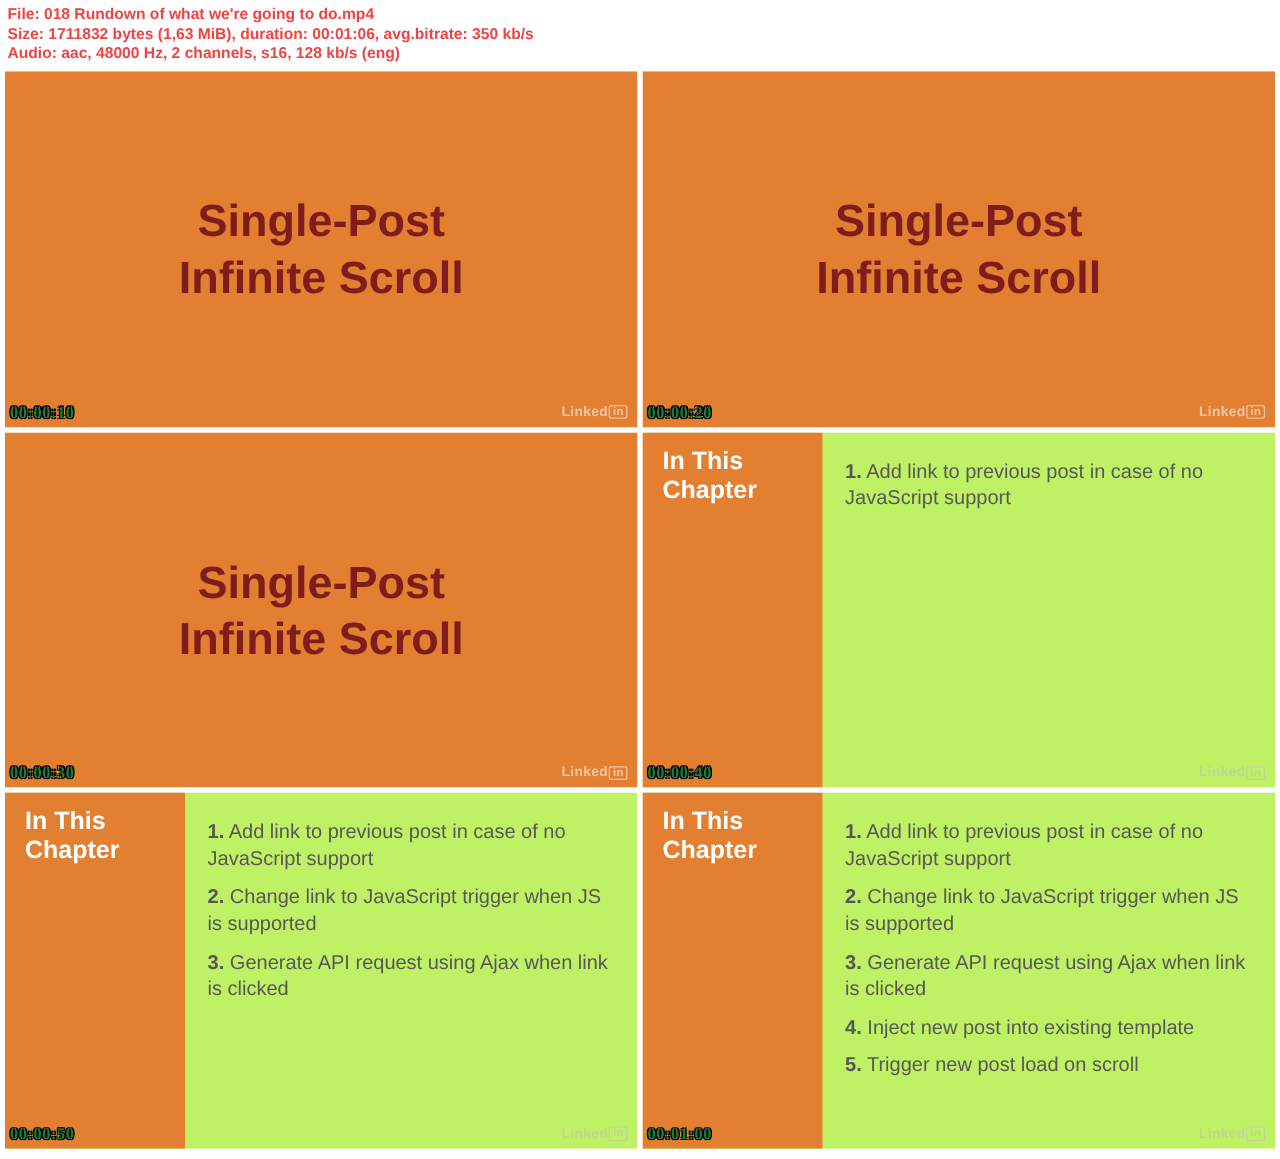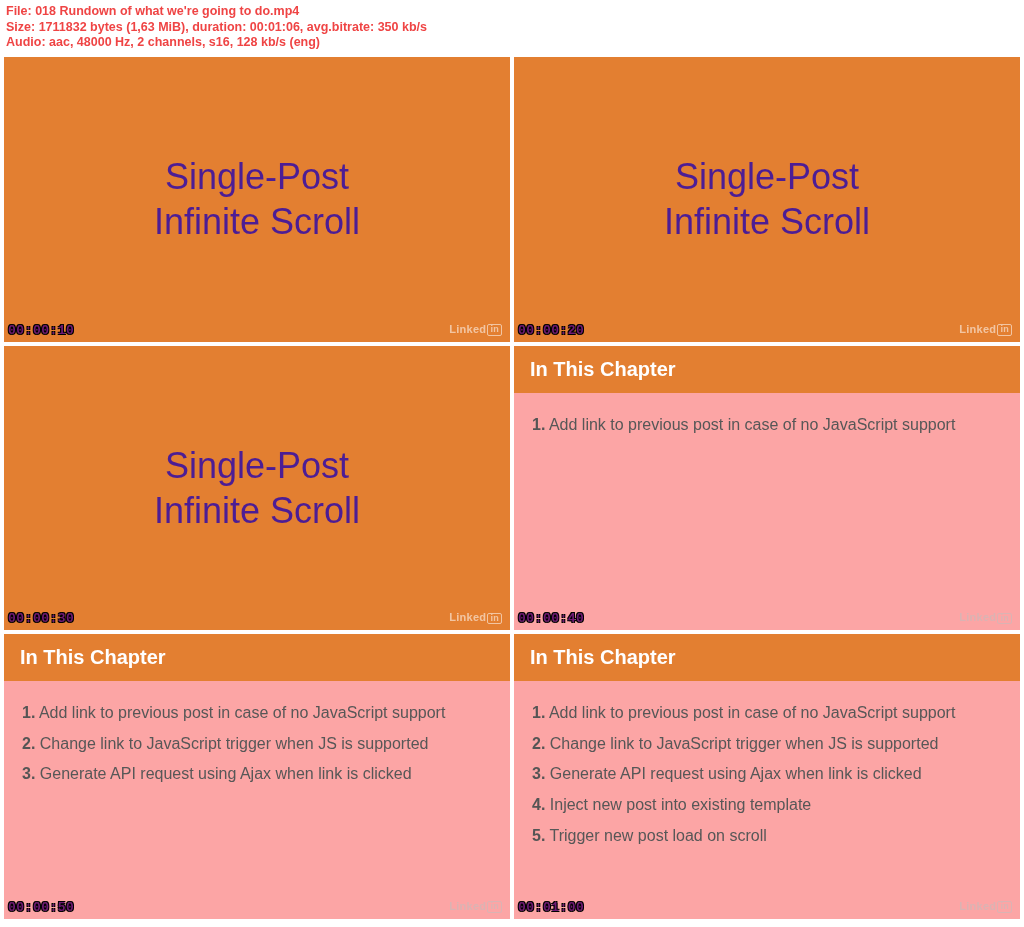--- a/index.html
+++ b/index.html
@@ -2,27 +2,27 @@
 <html><head>
 <meta charset="utf-8">
 <style>
 * { margin: 0; padding: 0; box-sizing: border-box; }
 body { background: #fff; font-family: Arial, Helvetica, sans-serif; width: 1024px; }
 .meta { padding: 4px 6px 6px 6px; line-height: 1.25; }
 .meta div { font-size: 12.5px; font-weight: bold; color: #ef4444; }
 .grid { display: grid; grid-template-columns: 1fr 1fr; gap: 4px; padding: 0 4px 4px 4px; }
 .thumb { position: relative; width: 100%; aspect-ratio: 16/9; overflow: hidden; background:#fff; }
 .title-slide { background:#e37f31; width:100%; height:100%; display:flex; align-items:center; justify-content:center; }
-.title-slide .t { color:#4c1d95; font-weight:400; text-align:center; font-size:36px; line-height:1.25; }
-.chapter-slide { background:#fca5a5; width:100%; height:100%; display:flex; flex-direction:column; }
+.title-slide .t { color:#7f1d1d; font-weight:700; text-align:center; font-size:36px; line-height:1.25; }
+.chapter-slide { background:#bef264; width:100%; height:100%; display:flex; flex-direction:row; }
 .chapter-slide .hdr { background:#e37f31; color:#fff; font-weight:700; font-size:20px; padding:12px 16px; }
 .chapter-slide ol { list-style:none; padding:12px 18px; }
 .chapter-slide li { font-size:16px; color:#575757; margin:9px 0; line-height:1.35; }
 .chapter-slide li b { color:#555; font-weight:700; }
-.ts { position:absolute; left:4px; bottom:4px; font-family:Liberation Mono, monospace; font-weight:bold; font-size:13px; color:#701a75; text-shadow:1px 1px 0 #000,-1px -1px 0 #000,1px -1px 0 #000,-1px 1px 0 #000; letter-spacing:.5px; }
+.ts { position:absolute; left:4px; bottom:4px; font-family:Liberation Serif, serif; font-weight:bold; font-size:13px; color:#15803d; text-shadow:1px 1px 0 #000,-1px -1px 0 #000,1px -1px 0 #000,-1px 1px 0 #000; letter-spacing:.5px; }
 .wm { position:absolute; right:8px; bottom:6px; font-size:11px; font-weight:600; letter-spacing:.3px; opacity:.55; }
 .wm.light { color:#fff; }
 .wm.dark  { color:#bfbfbf; }
 .wm .box { display:inline-block; border:1px solid currentColor; border-radius:2px; font-size:9px; padding:0 2px; line-height:1.05; margin-left:1px; vertical-align:middle; }
 </style>
 </head>
 <body>
 
 <div class="meta">
   <div>File: 018 Rundown of what we're going to do.mp4</div>

